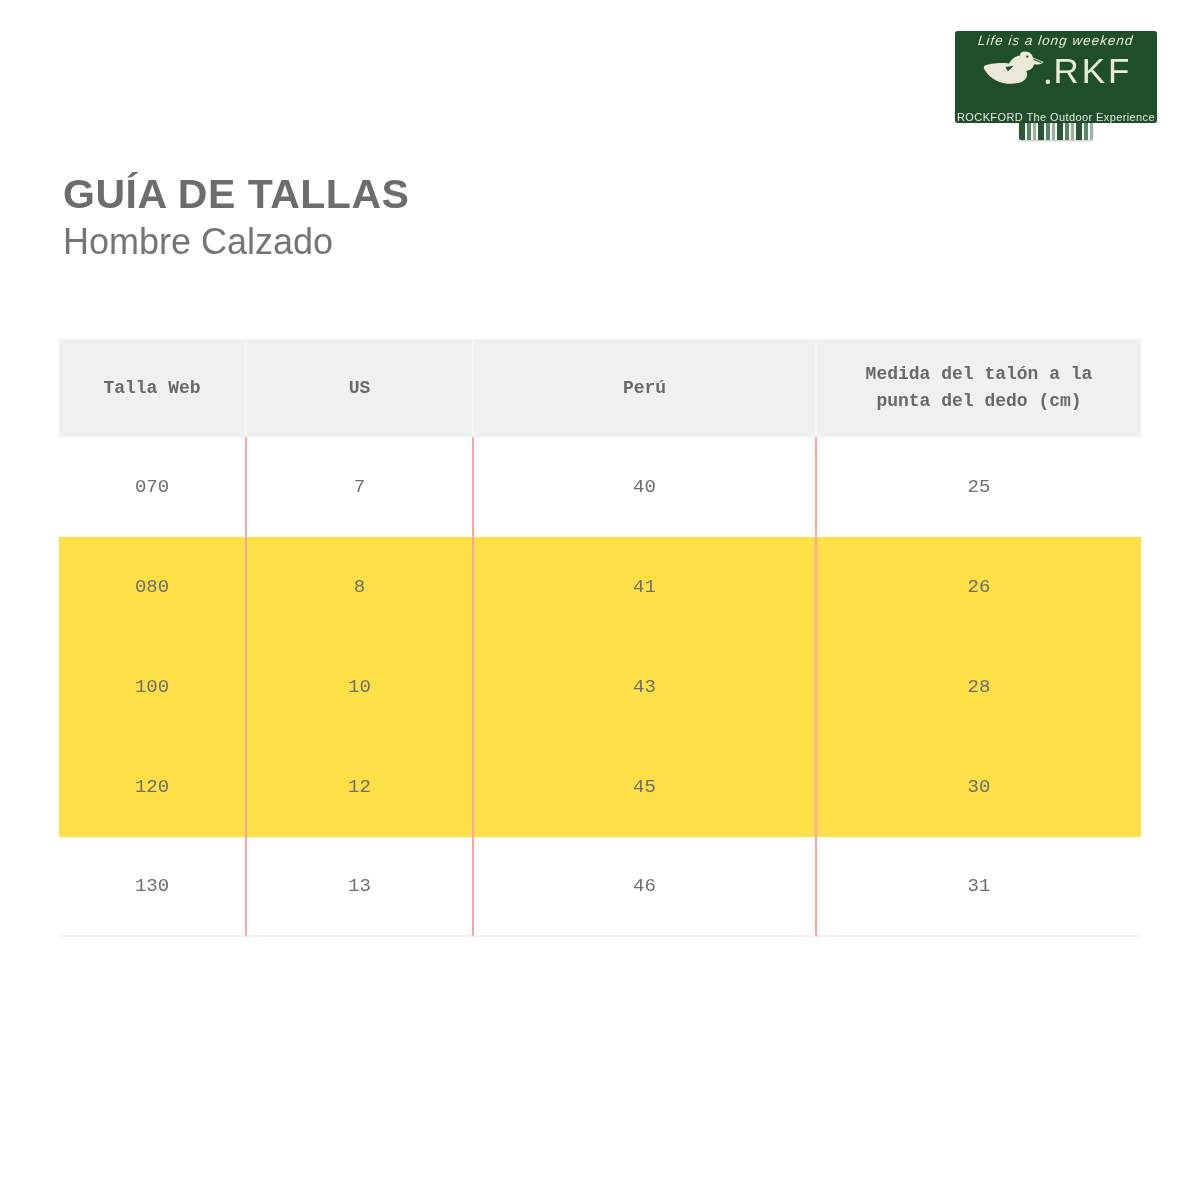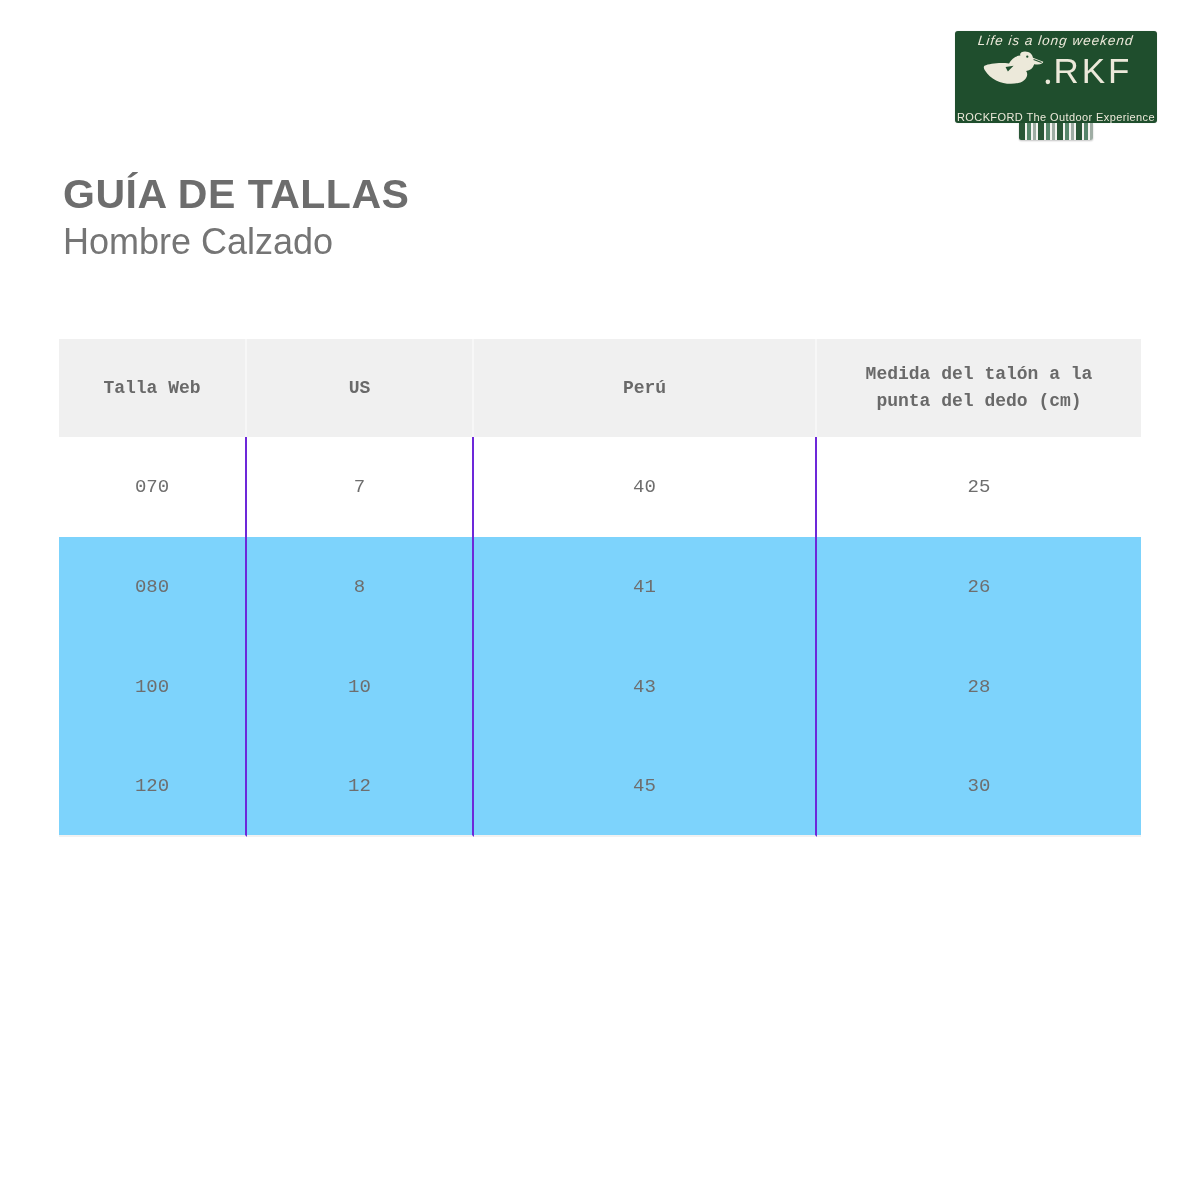--- a/index.html
+++ b/index.html
@@ -100,22 +100,22 @@
   .size-table th:not(:last-child) { border-right:2px solid #f7f7f7; }
   .size-table th:last-child { padding:4px 34px; }
   .size-table td {
     height:100px;
     background:#ffffff;
     color:#6e6e6e;
     font-size:19px;
     text-align:center;
     vertical-align:middle;
   }
-  .size-table td:not(:last-child) { border-right:2px solid #6d28d9; }
-  .size-table tr.alt td { background:#7dd3fc; }
+  .size-table td:not(:last-child) { border-right:2px solid #fca5a5; }
+  .size-table tr.alt td { background:#fde047; }
   .size-table tbody tr:last-child td { border-bottom:2px solid #f1f1f1; }
 </style>
 </head>
 <body>
 
 <div class="logo-wrap">
   <div class="logo-card">
     <div class="logo-tagline">Life is a long weekend</div>
     <div class="logo-brandrow">
       <svg class="duck-icon" viewBox="0 0 120 70" aria-hidden="true">
@@ -181,15 +181,21 @@
         <td>10</td>
         <td>43</td>
         <td>28</td>
       </tr>
       <tr class="alt">
         <td>120</td>
         <td>12</td>
         <td>45</td>
         <td>30</td>
       </tr>
+      <tr>
+        <td>130</td>
+        <td>13</td>
+        <td>46</td>
+        <td>31</td>
+      </tr>
     </tbody>
   </table>
 </div>
 
 </body></html>

